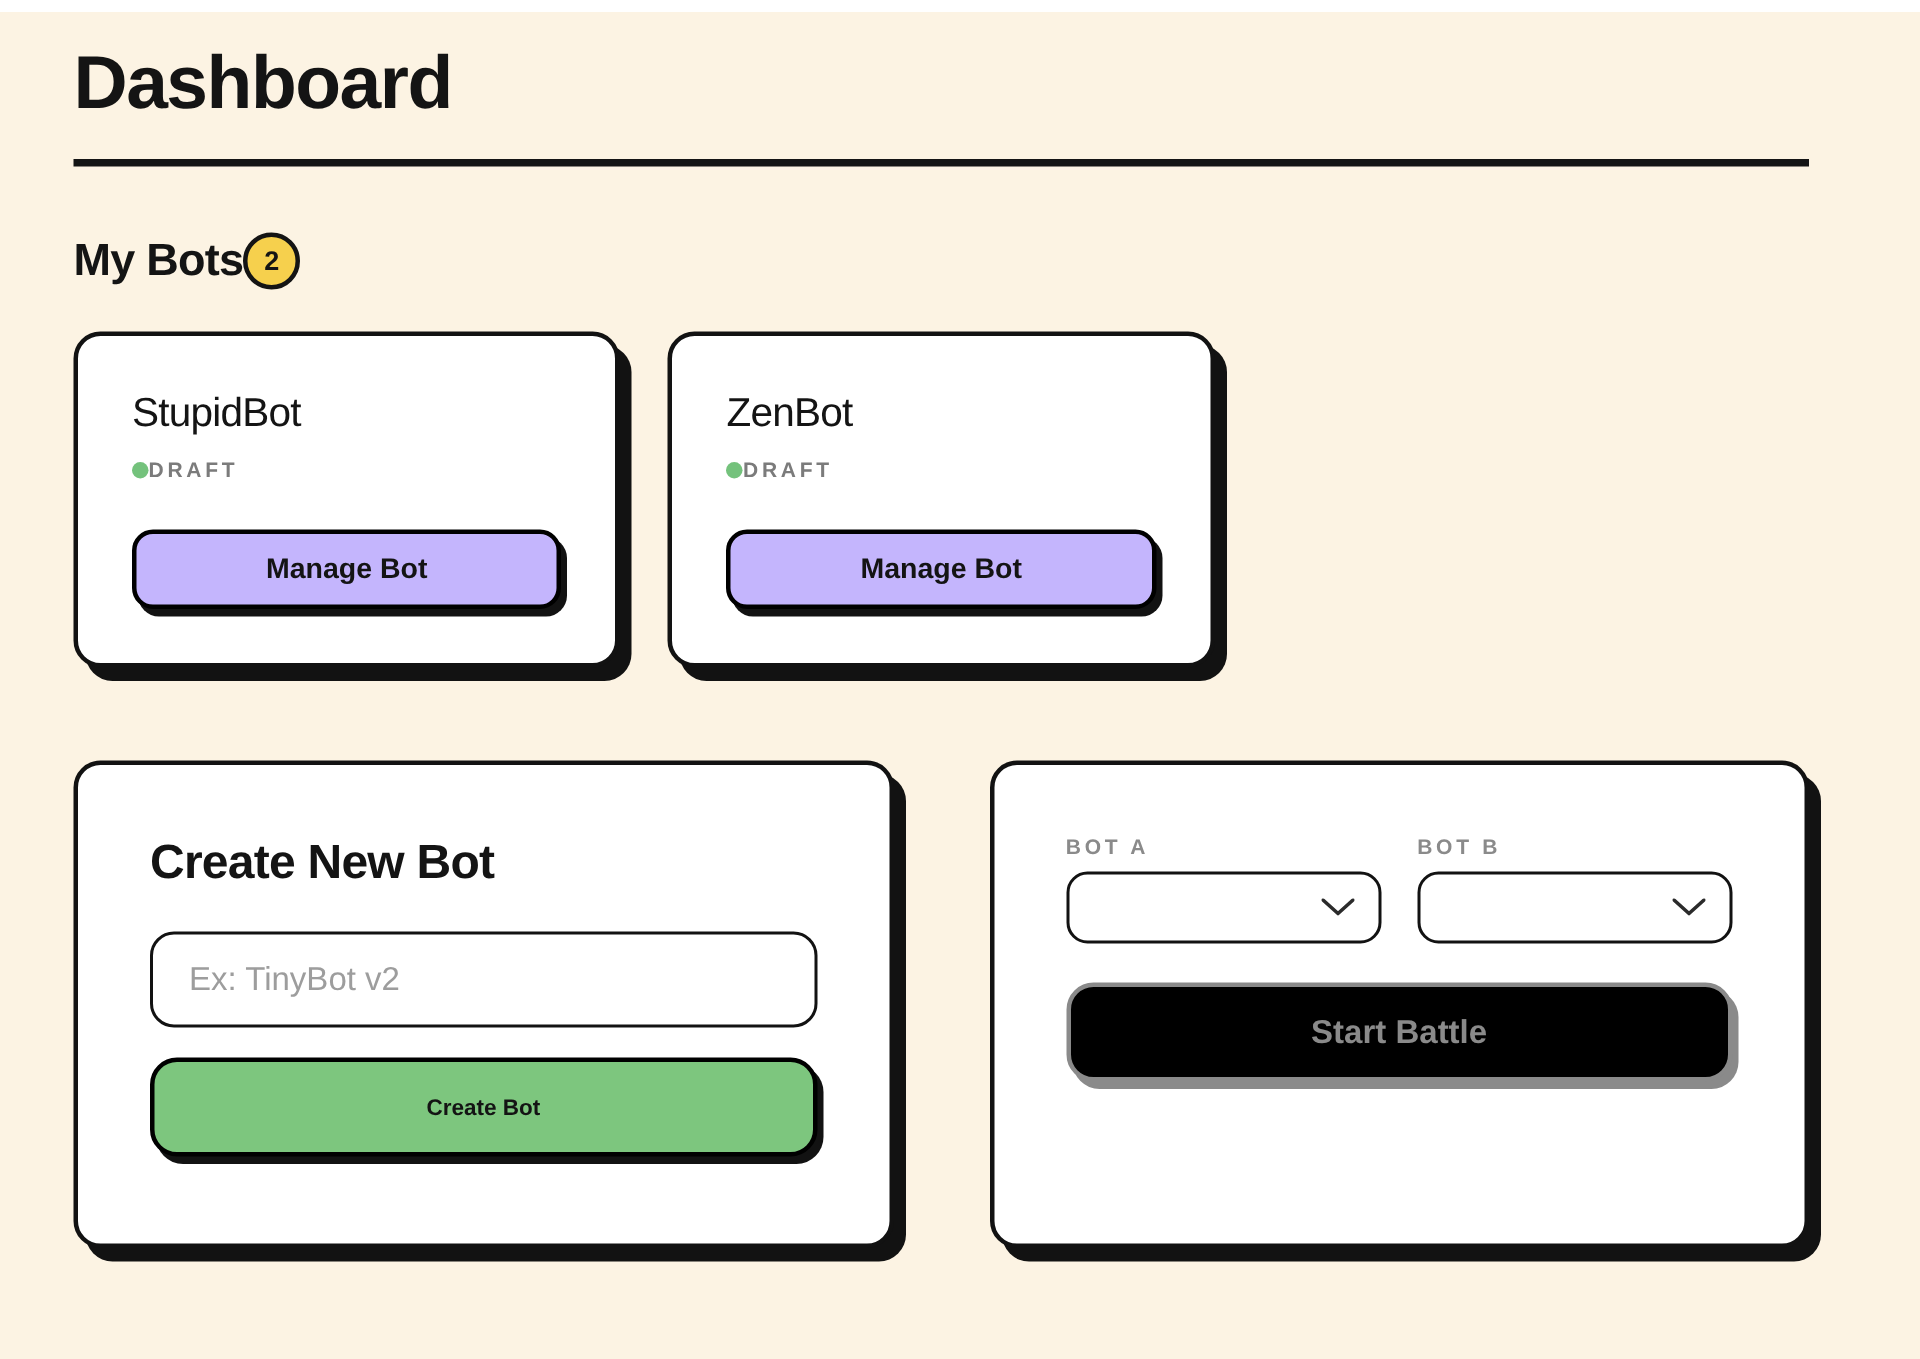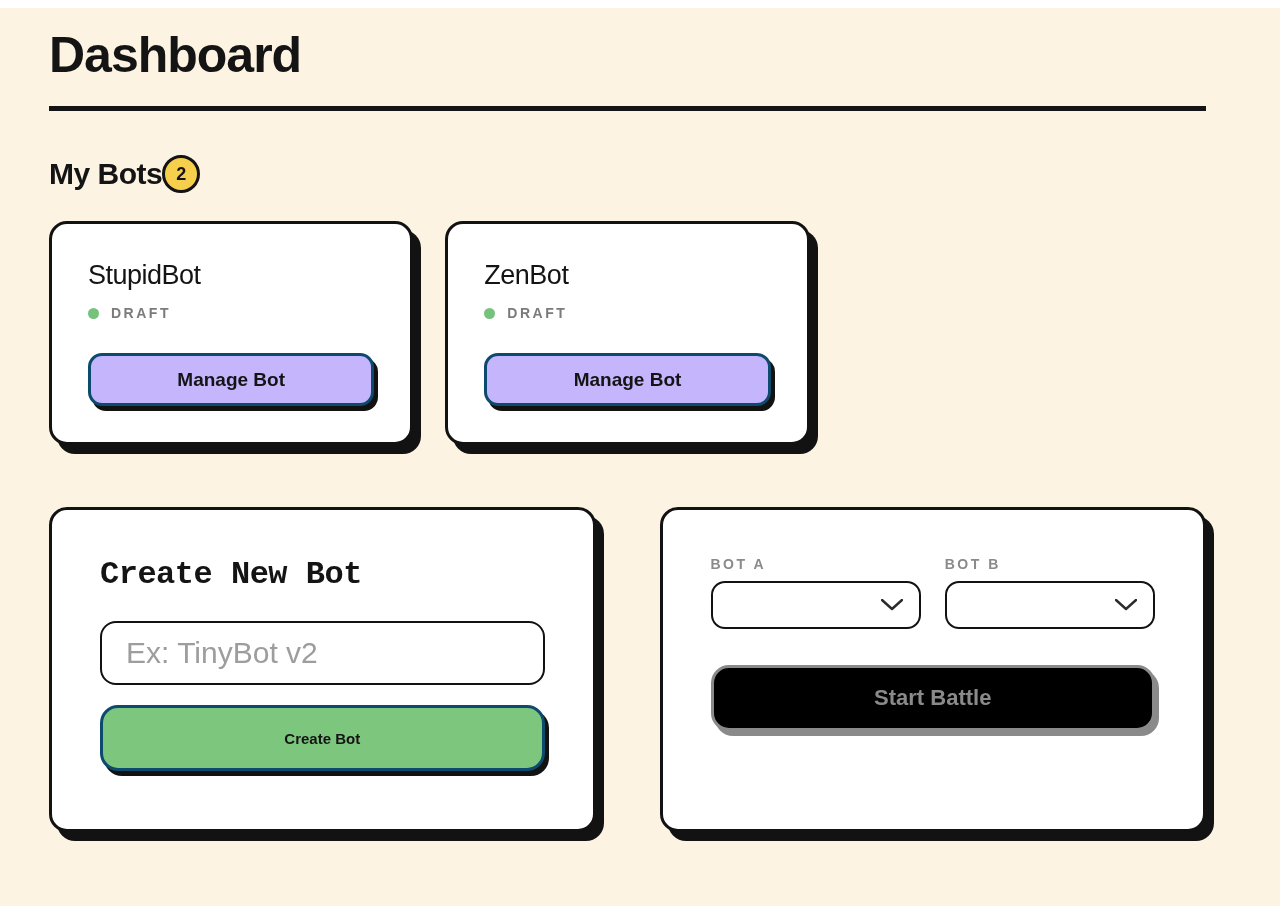--- a/index.html
+++ b/index.html
@@ -64,38 +64,37 @@
   }
   .bot-card { padding: 36px; }
   .bot-name {
     font-size: 27px;
     font-weight: 400;
     letter-spacing: -0.5px;
   }
   .status-row {
     display: flex;
     align-items: center;
-    gap: 12px;
     margin-top: 14px;
   }
   .status-dot {
     width: 11px; height: 11px;
     border-radius: 50%;
     background: #74c27c;
   }
   .status-text {
     font-size: 14px;
     font-weight: 700;
     letter-spacing: 2.5px;
     color: #7b7b7b;
   }
   .btn {
     display: block;
     width: 100%;
-    border: 3px solid #0c4a6e;
+    border: 3px solid #000000;
     border-radius: 14px;
     font-family: "Liberation Sans", sans-serif;
     font-weight: 800;
     color: #141414;
     cursor: pointer;
     box-shadow: 4px 5px 0 #121212;
   }
   .manage-btn {
     margin-top: 32px;
     height: 53px;
@@ -108,46 +107,45 @@
     grid-template-columns: 1fr 1fr;
     gap: 64px;
     margin-top: 62px;
   }
   .tool-card { padding: 46px 48px 58px; }
   .tool-title {
     font-size: 32px;
     font-weight: 800;
     letter-spacing: -0.5px;
     margin-bottom: 28px;
-    font-family: Liberation Mono, monospace;
   }
   .name-input {
     width: 100%;
     height: 64px;
     border: 2.5px solid #121212;
     border-radius: 16px;
     padding: 0 24px;
-    font-size: 30px;
+    font-size: 22px;
     font-family: "Liberation Sans", sans-serif;
     color: #141414;
     background: #ffffff;
     outline: none;
   }
   .name-input::placeholder { color: #9d9d9d; }
   .create-btn {
     margin-top: 20px;
     height: 66px;
     font-size: 15px;
     border-radius: 18px;
     background: #7dc67e;
   }
   .select-row {
     display: flex;
     gap: 24px;
-    margin-bottom: 36px;
+    margin-bottom: 26px;
   }
   .select-group { flex: 1; }
   .select-label {
     display: block;
     font-size: 14px;
     font-weight: 700;
     letter-spacing: 2.5px;
     color: #8a8a8a;
     margin-bottom: 9px;
   }

